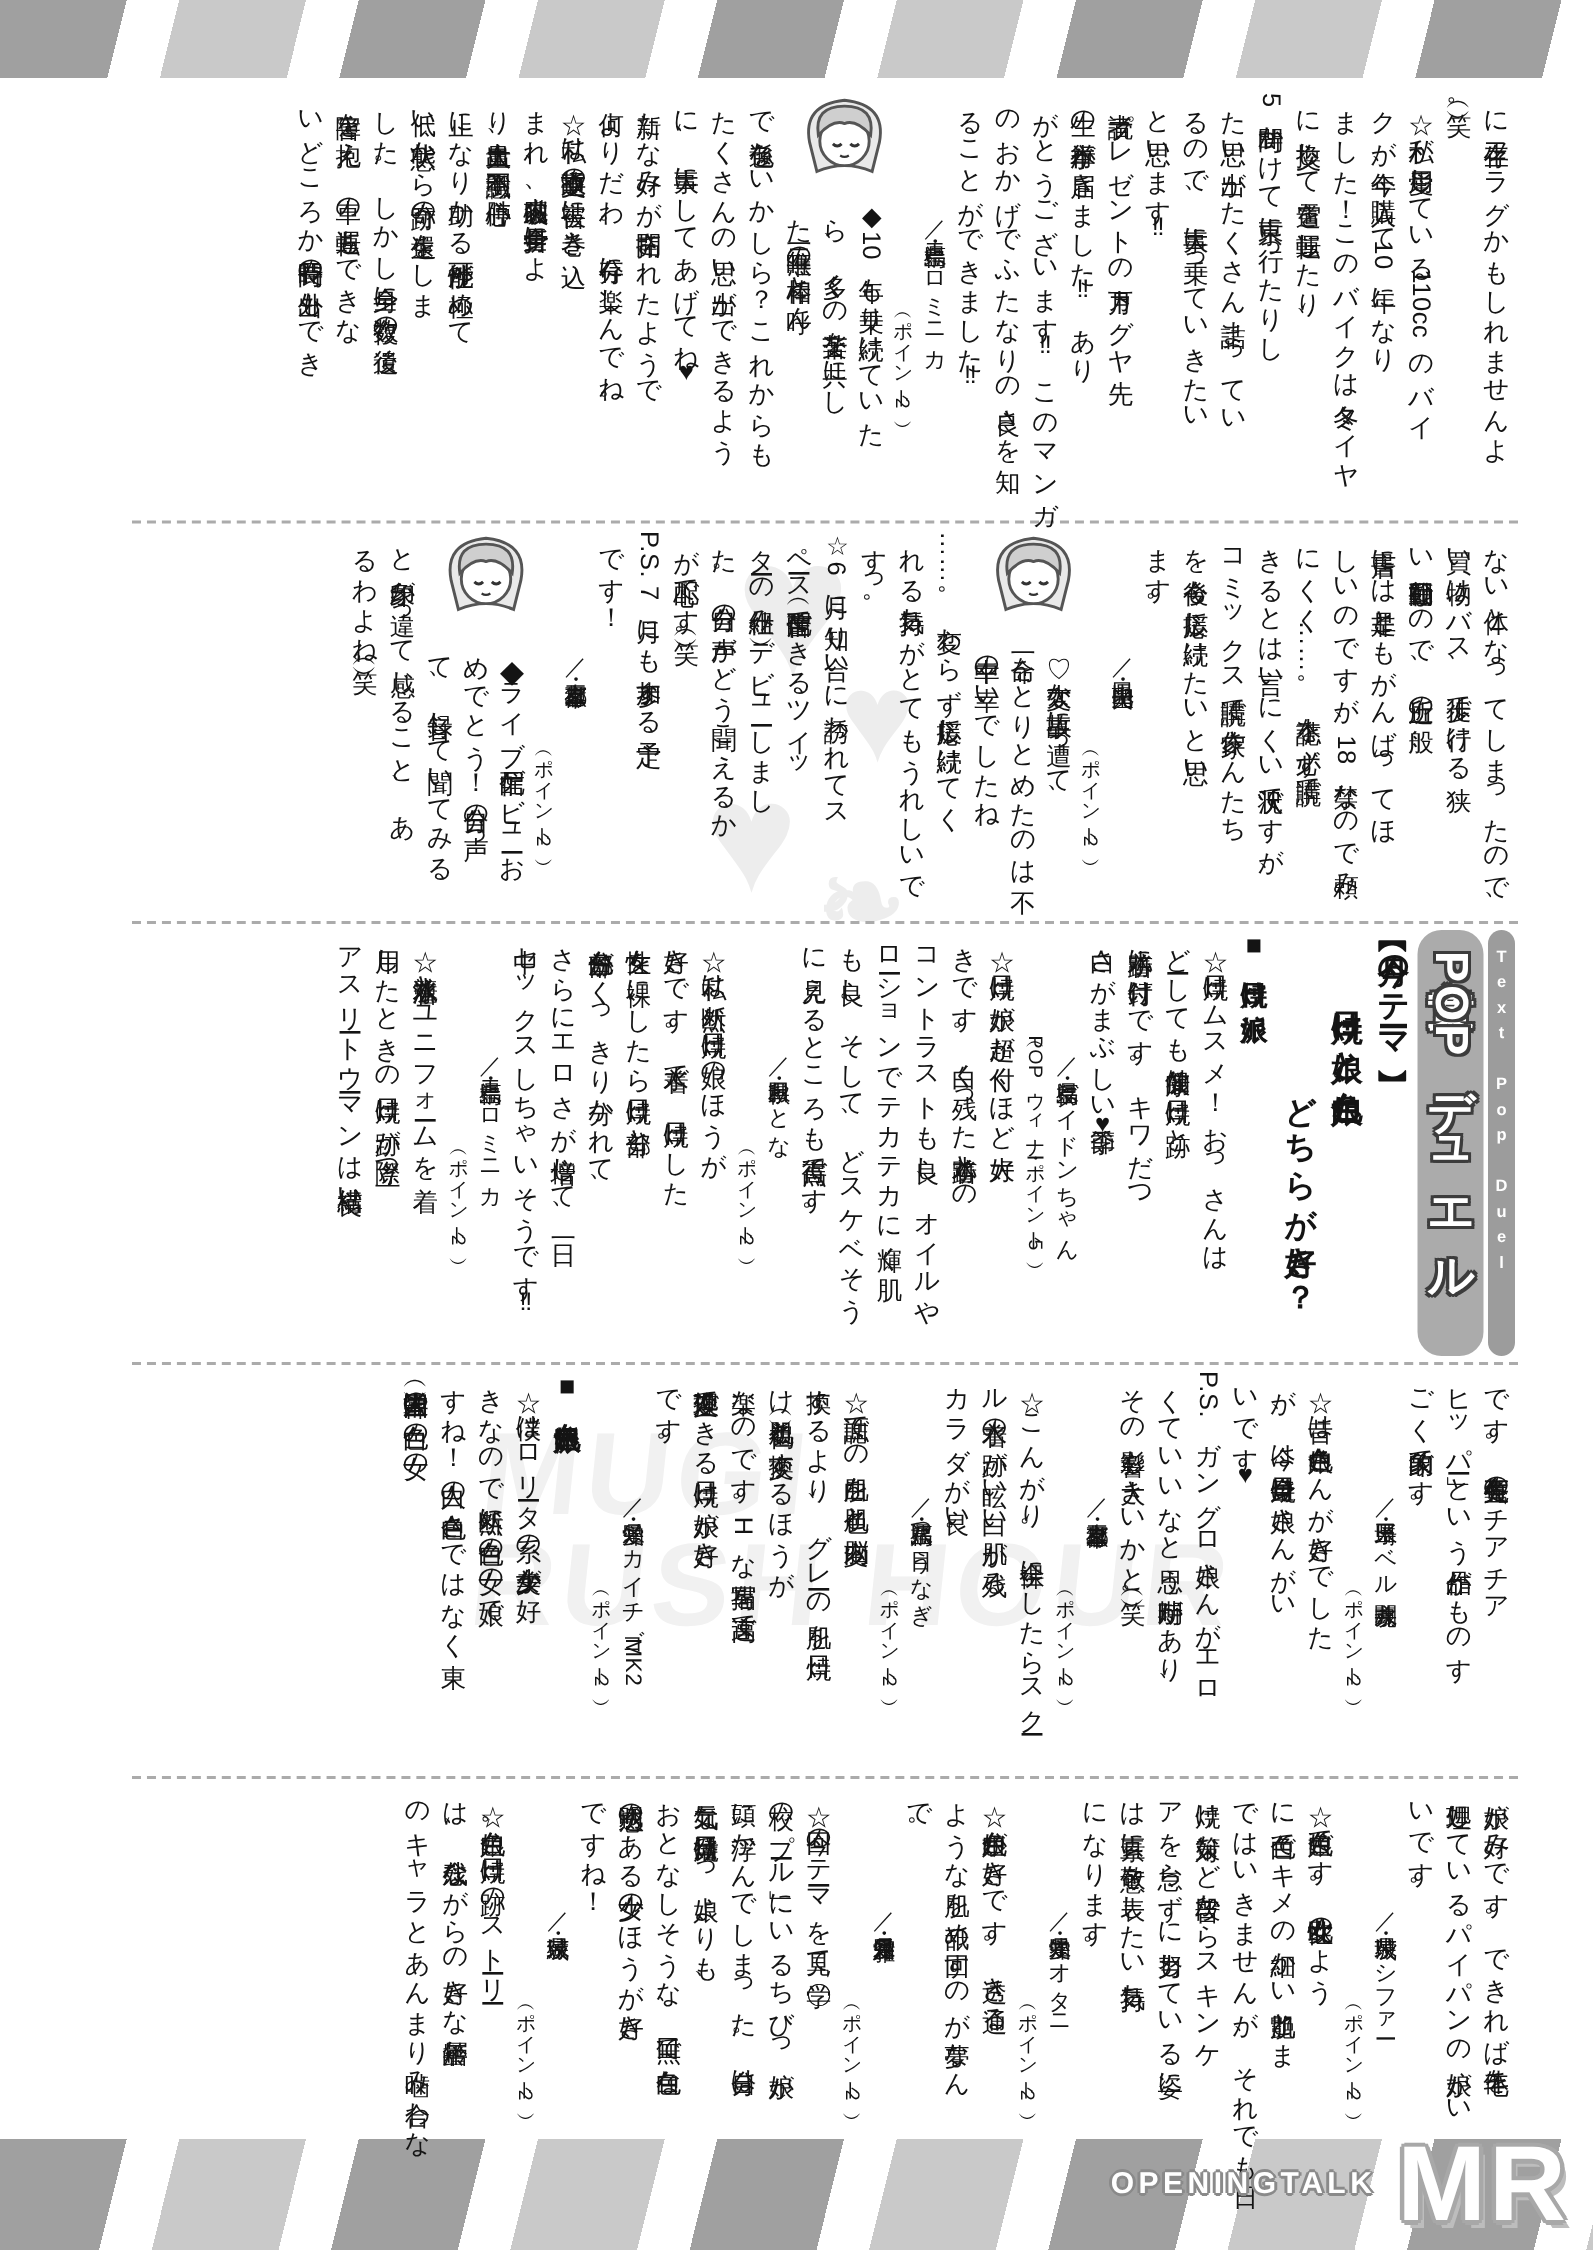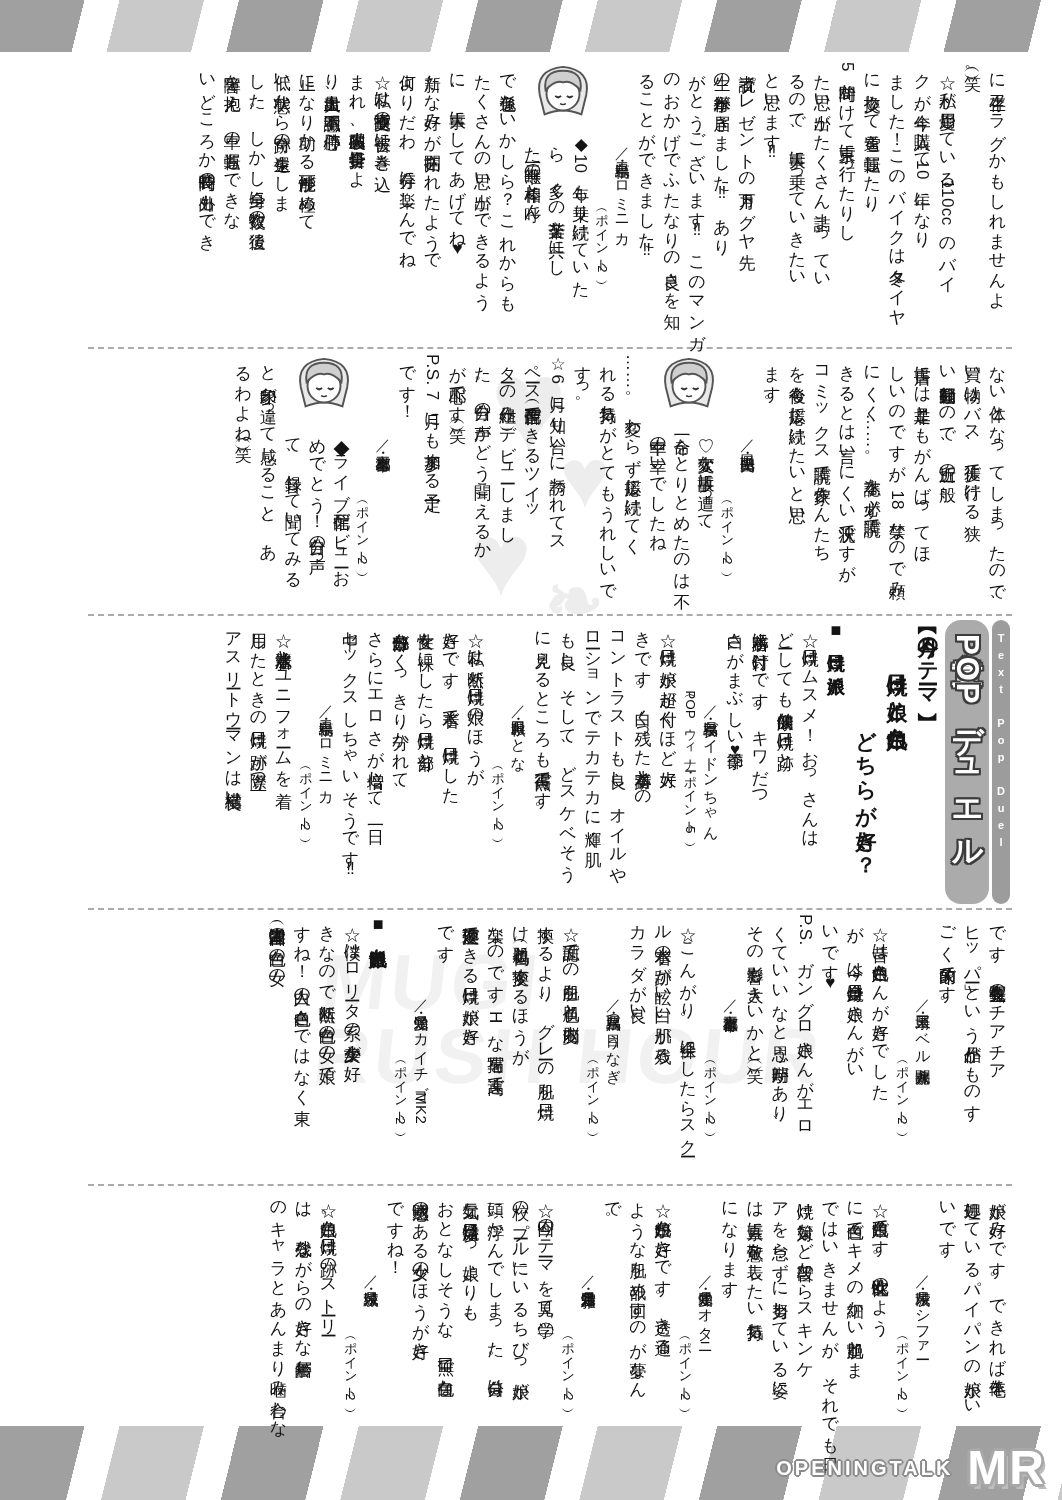--- a/index.html
+++ b/index.html
@@ -36,21 +36,21 @@
              text-shadow:-2px 0 #3c3c3c,2px 0 #3c3c3c,0 -2px #3c3c3c,0 2px #3c3c3c,
                          -2px -2px #3c3c3c,2px 2px #3c3c3c,-2px 2px #3c3c3c,2px -2px #3c3c3c;}
   .theme-line{font-weight:bold;font-size:21px;letter-spacing:1px;margin:0 3px;}
   .theme-line.th1{padding-top:38px;}
   .theme-line.th2{padding-top:96px;}
   
   .footer-logo{position:absolute;right:16px;bottom:8px;z-index:3;display:flex;align-items:center;gap:14px;}
   .opening{font-size:20px;font-weight:bold;color:#fff;letter-spacing:3px;
     text-shadow:-2px 0 #8a8a8a,2px 0 #8a8a8a,0 -2px #8a8a8a,0 2px #8a8a8a,
                 -1px -1px #8a8a8a,1px 1px #8a8a8a,-1px 1px #8a8a8a,1px -1px #8a8a8a;}
-  .mr{font-size:48px;font-weight:bold;color:#fff;letter-spacing:2px;line-height:1;
+  .mr{font-size:71px;font-weight:bold;color:#fff;letter-spacing:2px;line-height:1;
     text-shadow:-3px 0 #a8a8a8,3px 0 #a8a8a8,0 -3px #a8a8a8,0 3px #a8a8a8,
                 -2px -2px #a8a8a8,2px 2px #a8a8a8,-2px 2px #a8a8a8,2px -2px #a8a8a8,4px 5px 0 #bdbdbd;}
 </style>
 </head>
 <body>
 
 <div class="page">
 
   <div class="stripes top"></div>
 

